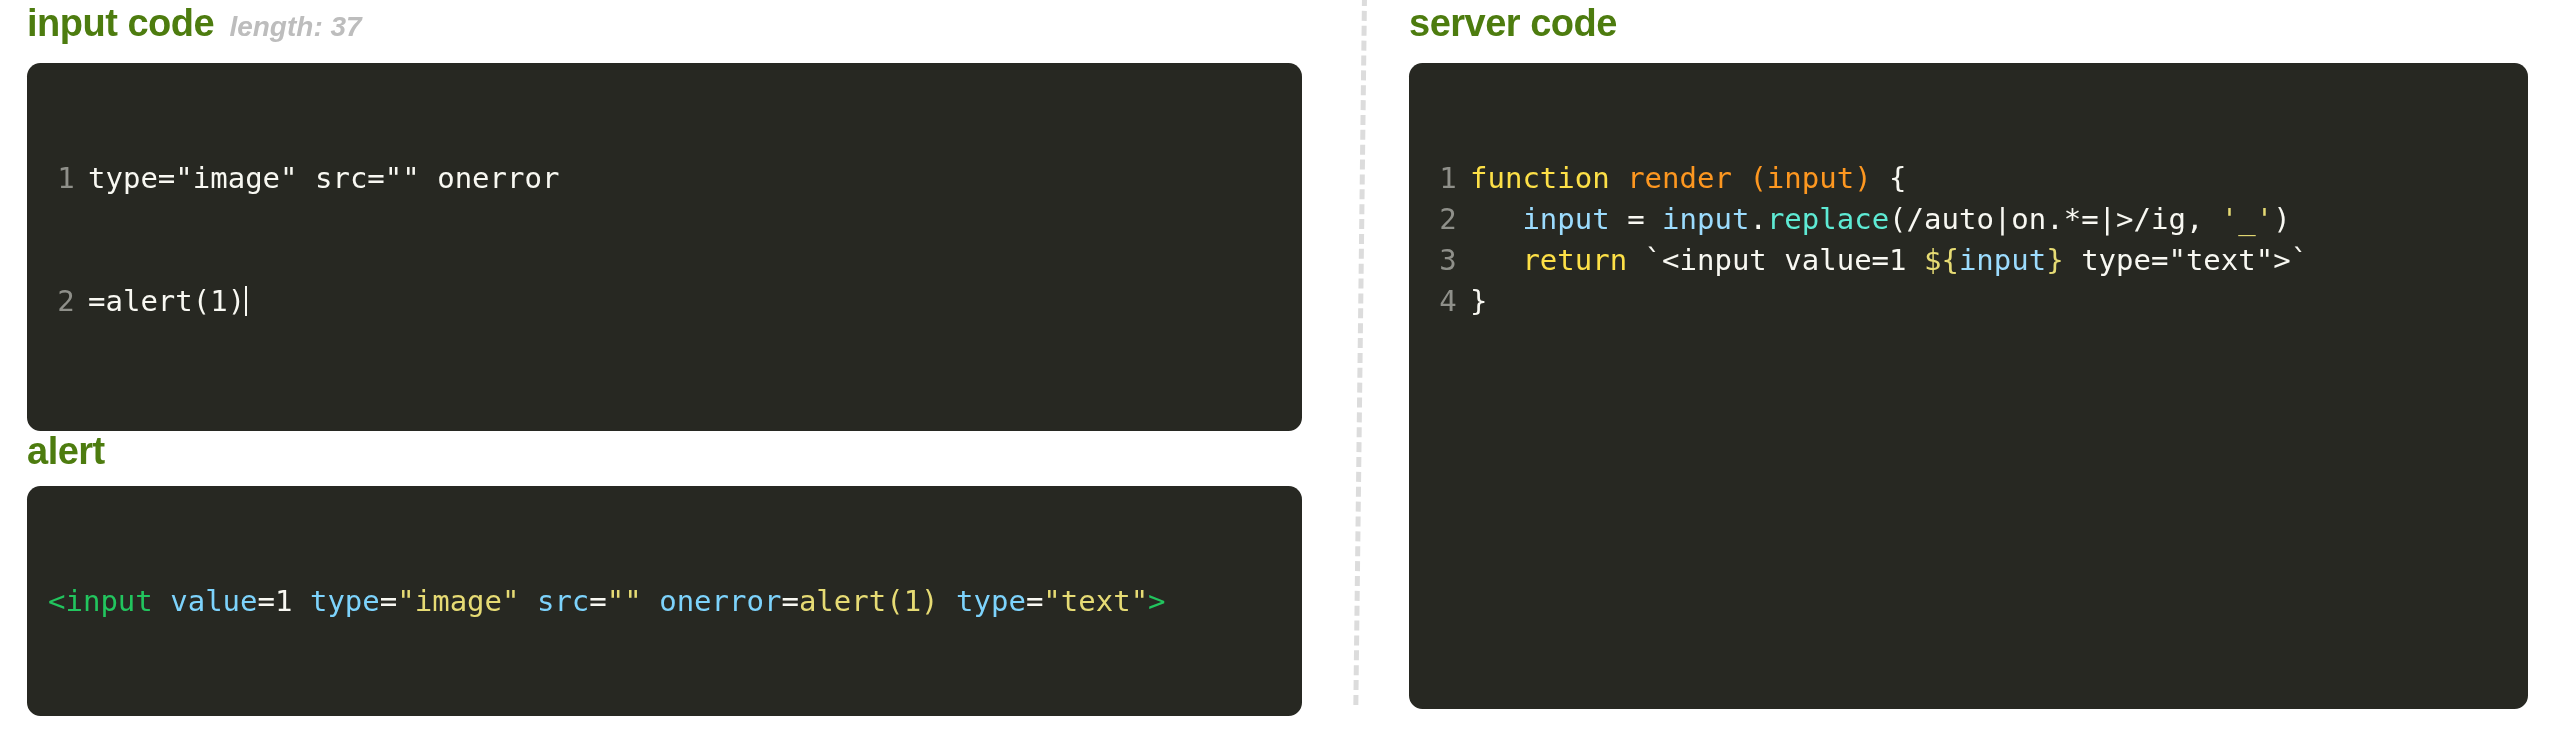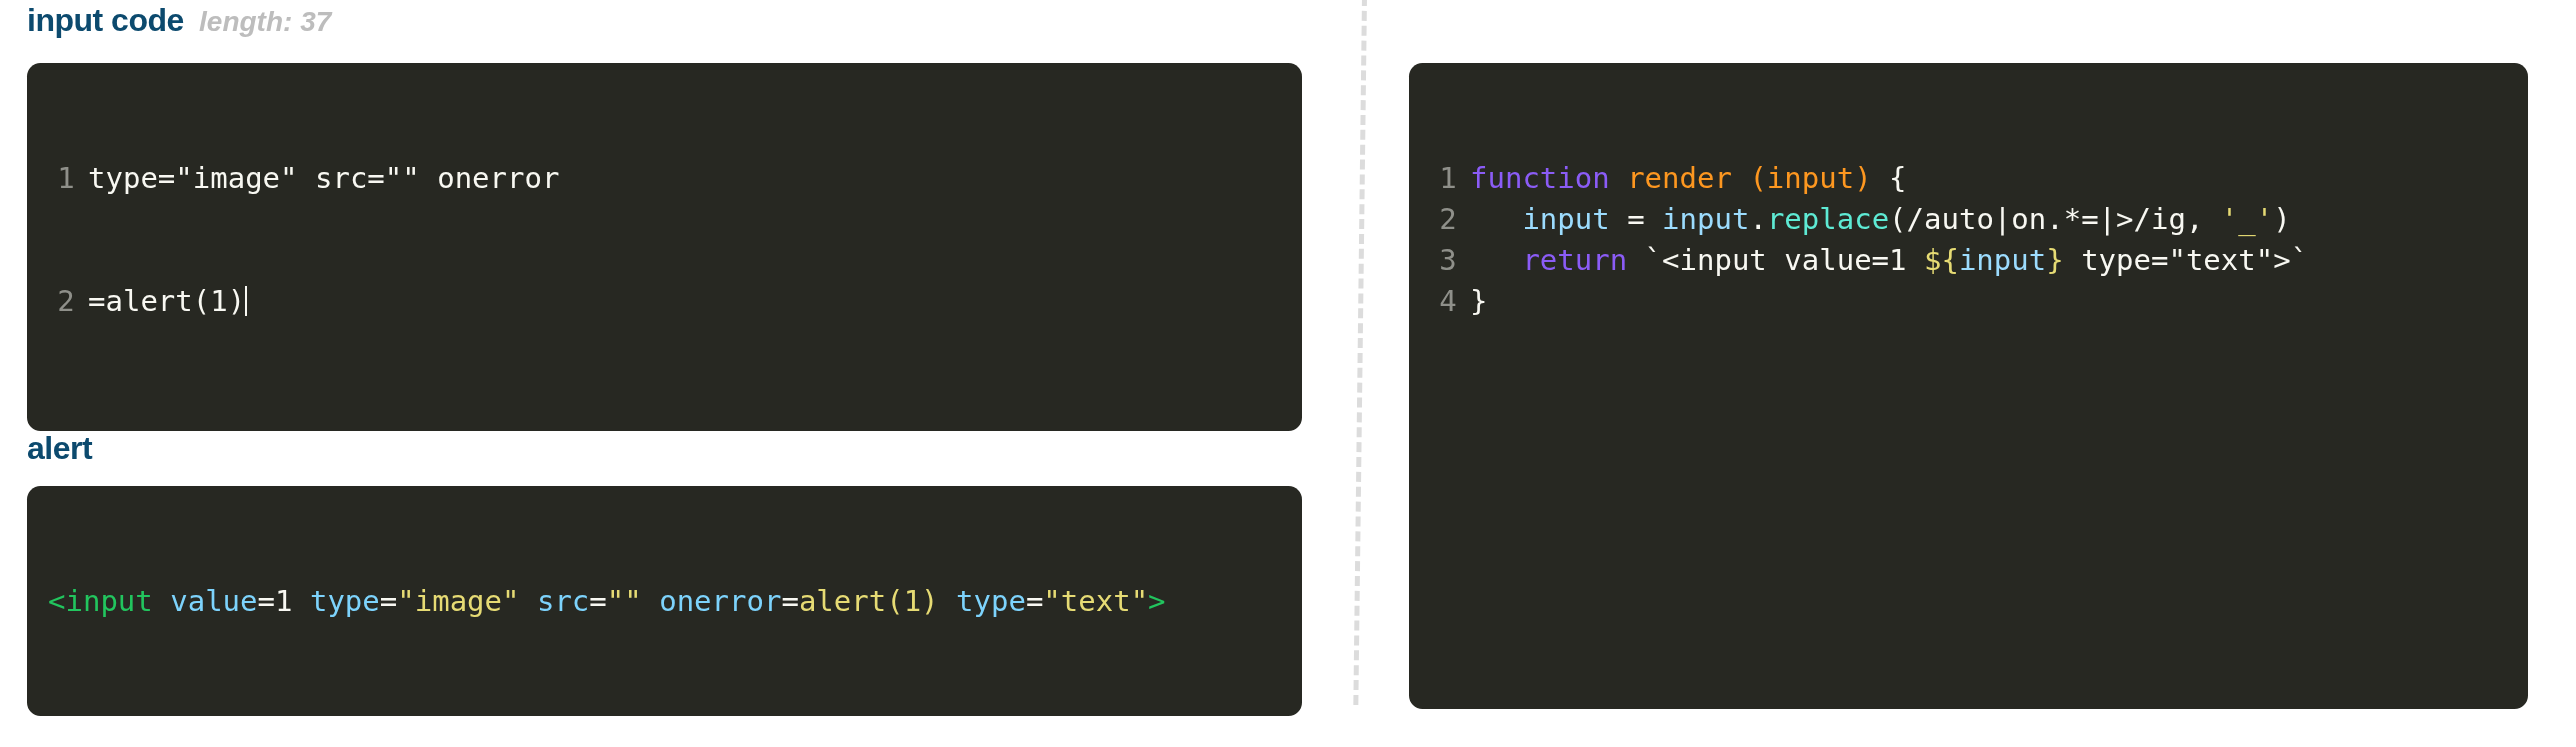--- a/index.html
+++ b/index.html
@@ -41,23 +41,23 @@
 
   
   .heading-row {
     display: flex;
     align-items: baseline;
     gap: 15.3px;
     height: 56px;
     padding-top: 3.8px;
   }
   .heading {
-    font-size: 32px;
+    font-size: 38px;
     font-weight: bold;
-    color: #0c4a6e;
+    color: #4d7c0f;
     line-height: 1.0;
     letter-spacing: -0.5px;
     white-space: nowrap;
   }
   .heading-meta {
     font-size: 28px;
     font-weight: bold;
     font-style: italic;
     color: #bdbdbd;
     line-height: 1.0;
@@ -94,21 +94,21 @@
     user-select: none;
     flex: 0 0 auto;
   }
   .ct { flex: 1 1 auto; white-space: pre-wrap; word-break: break-word; }
 
   
   .t-plain   { color: #f8f8f2; }
   .t-tag     { color: #22c55e; }
   .t-attr    { color: #7dd3fc; }
   .t-str     { color: #e6db74; }
-  .t-kw      { color: #8b5cf6; }
+  .t-kw      { color: #fde047; }
   .t-fn      { color: #fd9720; text-align: center; }
   .t-param   { color: #fd9720; }
   .t-var     { color: #9cdcfe; }
   .t-method  { color: #5eead4; }
 
   .caret {
     display: inline-block;
     width: 1.9px;
     height: 30px;
     background: #f8f8f2;
@@ -146,20 +146,23 @@
     <div class="codebox box-html">
       <div class="ct" id="html-tokens"><span class="t-tag">&lt;input</span><span class="t-plain"> </span><span class="t-attr">value</span><span class="t-plain">=1 </span><span class="t-attr">type</span><span class="t-plain">=</span><span class="t-str">"image"</span><span class="t-plain"> </span><span class="t-attr">src</span><span class="t-plain">=</span><span class="t-str">""</span><span class="t-plain"> </span><span class="t-attr">onerror</span><span class="t-plain">=</span><span class="t-str">alert(1)</span><span class="t-plain"> </span><span class="t-attr">type</span><span class="t-plain">=</span><span class="t-str">"text"</span><span class="t-tag">&gt;</span></div>
     </div>
 
   </div>
 
   <div class="divider"></div>
 
   <div class="col-right">
 
+    <div class="heading-row">
+      <span class="heading">server code</span>
+    </div>
 
     <div class="codebox box-server">
       <div id="server-lines"><div class="cl"><span class="ln">1</span><span class="ct"><span class="t-kw">function</span><span class="t-plain"> </span><span class="t-fn">render</span><span class="t-plain"> </span><span class="t-param">(</span><span class="t-param">input</span><span class="t-param">)</span><span class="t-plain"> {</span></span></div><div class="cl"><span class="ln">2</span><span class="ct"><span class="t-plain">   </span><span class="t-var">input</span><span class="t-plain"> = </span><span class="t-var">input</span><span class="t-plain">.</span><span class="t-method">replace</span><span class="t-plain">(/auto|on.*=|&gt;/ig, </span><span class="t-str">'_'</span><span class="t-plain">)</span></span></div><div class="cl"><span class="ln">3</span><span class="ct"><span class="t-plain">   </span><span class="t-kw">return</span><span class="t-plain"> `&lt;input value=1 </span><span class="t-str">${</span><span class="t-var">input</span><span class="t-str">}</span><span class="t-plain"> type="text"&gt;`</span></span></div><div class="cl"><span class="ln">4</span><span class="ct"><span class="t-plain">}</span></span></div></div>
     </div>
 
   </div>
 
 </div>
 
 

